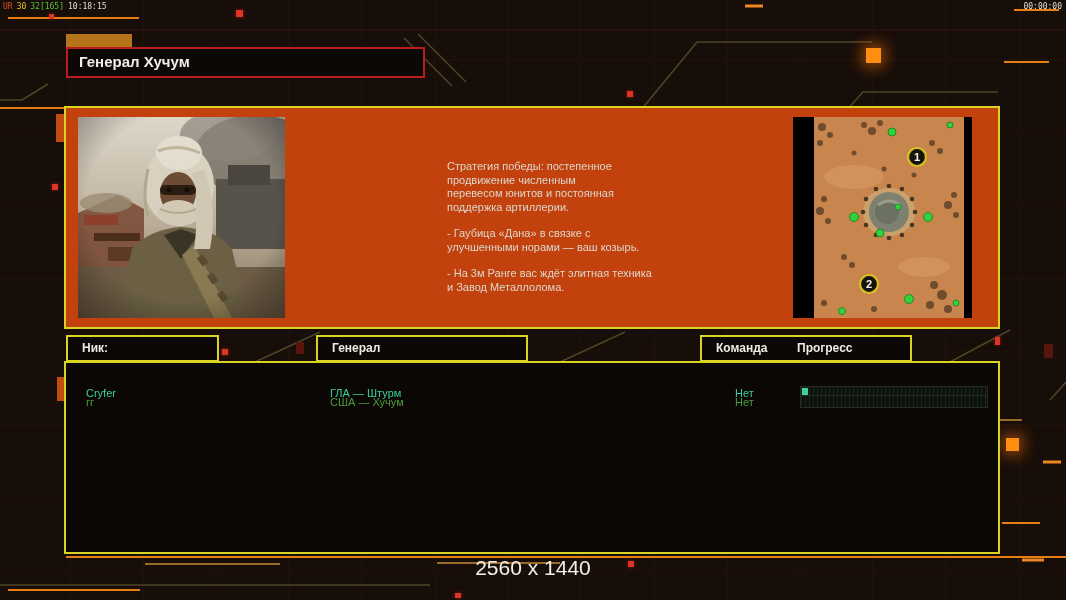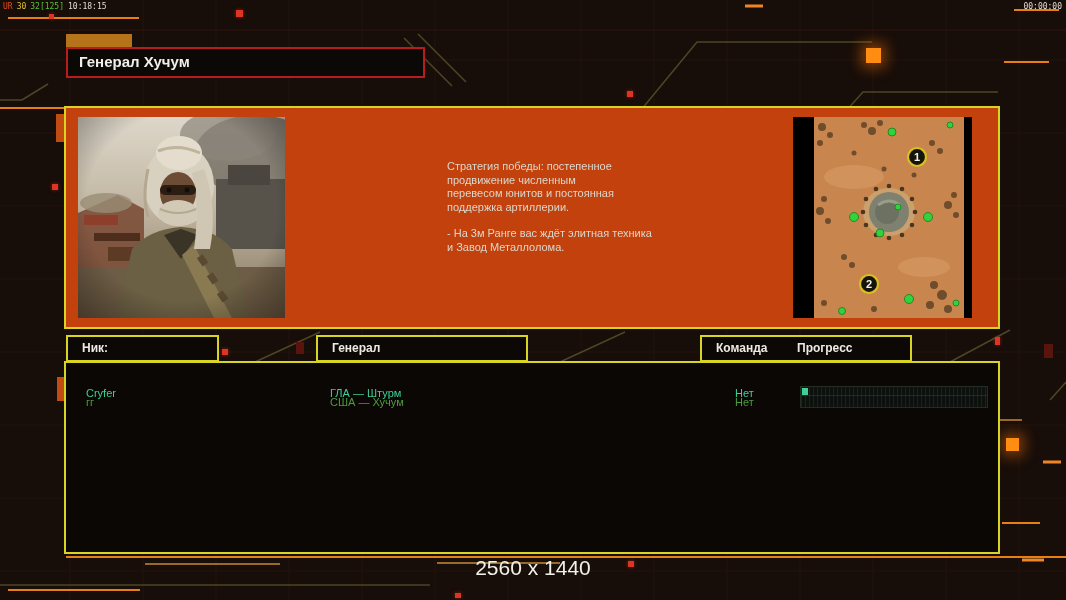--- a/index.html
+++ b/index.html
@@ -98,21 +98,21 @@
 <div class="dsq sq-red" style="left:628px;top:561px;width:6px;height:6px;"></div>
 <div class="dsq sq-red" style="left:455px;top:593px;width:6px;height:5px;"></div>
 <div class="dsq sq-red-dim" style="left:716px;top:336px;width:10px;height:13px;"></div>
 <div class="dsq sq-red-dim" style="left:1044px;top:344px;width:9px;height:14px;"></div>
 <div class="dsq sq-red-dim" style="left:296px;top:342px;width:8px;height:12px;"></div>
 <div class="dsq sq-orange" style="left:866px;top:48px;width:15px;height:15px;"></div>
 <div class="dsq sq-orange" style="left:1006px;top:438px;width:13px;height:13px;"></div>
 <div class="dsq sq-tab" style="left:56px;top:114px;width:8px;height:28px;"></div>
 <div class="dsq sq-tab" style="left:57px;top:377px;width:7px;height:24px;"></div>
 
-<div id="perf-overlay" class="abs"><span style="color: rgb(224, 80, 32); margin-right: 4px;">UR</span><span style="color: rgb(224, 192, 40); margin-right: 4px;">30</span><span style="color: rgb(85, 197, 53); margin-right: 4px;">32[125]</span><span style="color: rgb(226, 221, 212); margin-right: 4px;">10:18:15</span></div>
+<div id="perf-overlay" class="abs"><span style="color: rgb(224, 80, 32); margin-right: 4px;">UR</span><span style="color: rgb(224, 192, 40); margin-right: 4px;">30</span><span style="color: rgb(85, 197, 53); margin-right: 4px;">32[165]</span><span style="color: rgb(226, 221, 212); margin-right: 4px;">10:18:15</span></div>
 <div id="clock" class="abs">00:00:00</div>
 
 <div id="tab-general" class="abs">GENERAL</div>
 <div id="title-box" class="abs">
   <div class="t">Генерал Хучум</div>
 </div>
 
 <div id="main-panel" class="abs">
 
   <div id="portrait-frame" class="abs">
@@ -158,20 +158,22 @@
       <path d="M82,92 Q100,100 118,92" stroke="#b5a98f" stroke-width="2" fill="none"></path>
       <rect width="207" height="201" fill="url(#vin)"></rect>
     </svg>
   </div>
 
   <div id="briefing" class="abs">
     <p>Стратегия победы: постепенное
 продвижение численным
 перевесом юнитов и постоянная
 поддержка артиллерии.</p>
+    <p>- Гаубица «Дана» в связке с
+улучшенными норами — ваш козырь.</p>
     <p>- На 3м Ранге вас ждёт элитная техника
 и Завод Металлолома.</p>
   </div>
 
   <div id="minimap-box" class="abs">
     <svg width="150" height="201" viewBox="0 0 150 201">
       <rect width="150" height="201" fill="#c8854e"></rect>
       <ellipse cx="40" cy="60" rx="30" ry="12" fill="#d9a06a" opacity="0.5"></ellipse>
       <ellipse cx="110" cy="150" rx="26" ry="10" fill="#d9a06a" opacity="0.5"></ellipse>
       <g fill="#5f4327" opacity="0.85">

